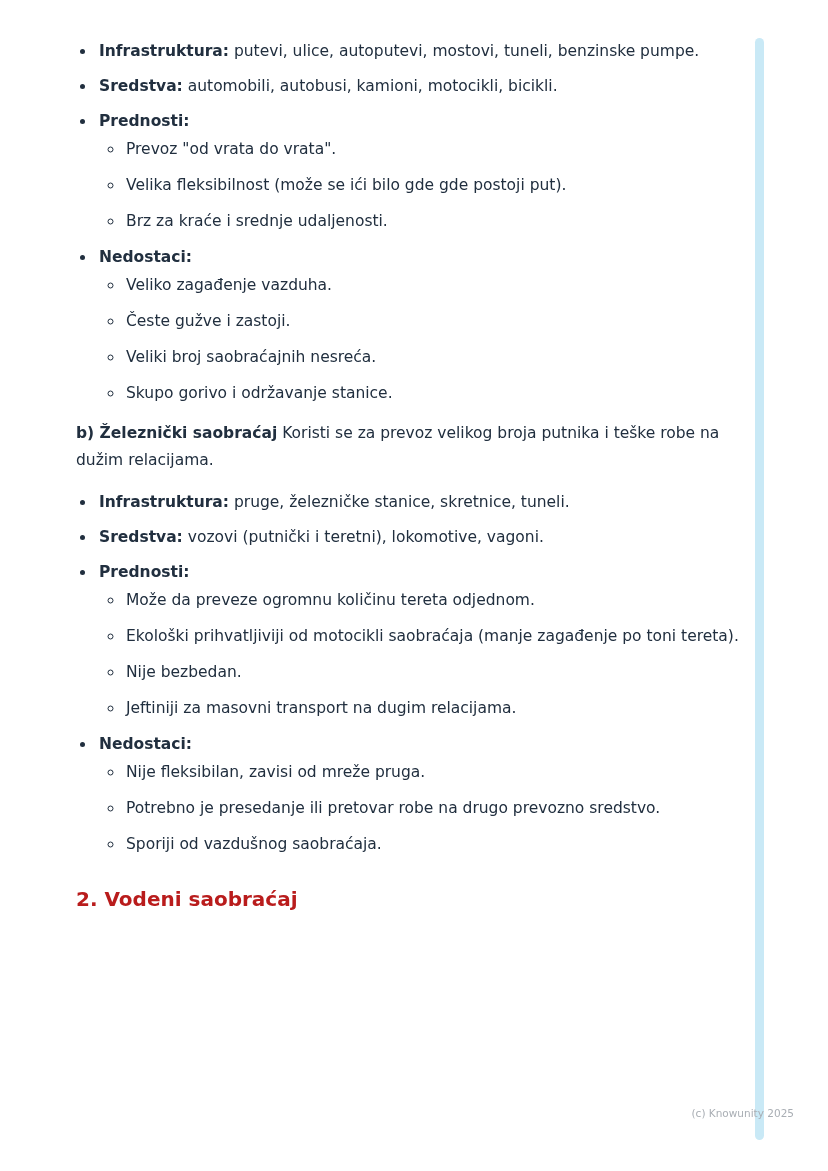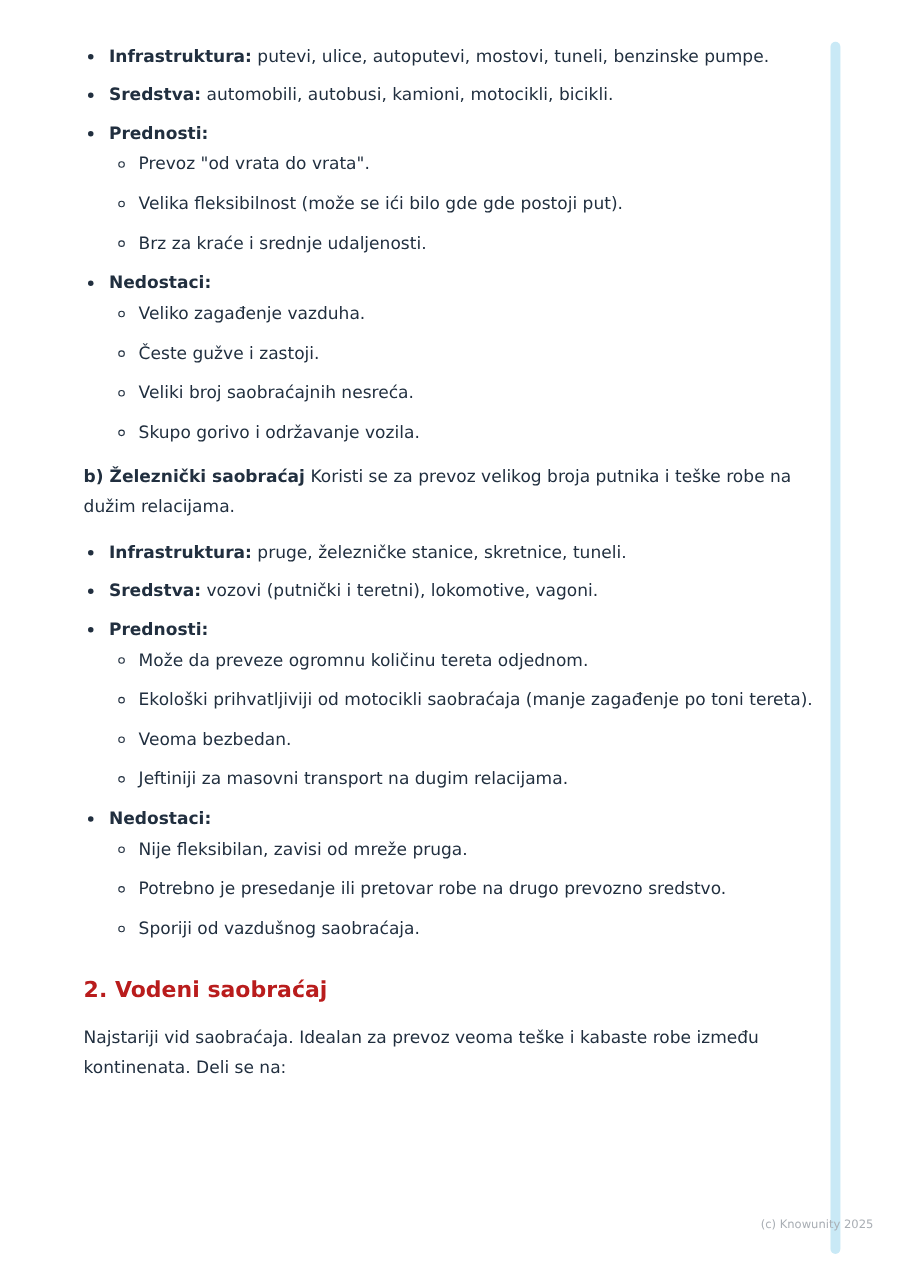--- a/index.html
+++ b/index.html
@@ -73,50 +73,49 @@
         <li>Velika fleksibilnost (može se ići bilo gde gde postoji put).</li>
         <li>Brz za kraće i srednje udaljenosti.</li>
       </ul>
     </li>
     <li>
       <span class="b">Nedostaci:</span>
       <ul class="l2">
         <li>Veliko zagađenje vazduha.</li>
         <li>Česte gužve i zastoji.</li>
         <li>Veliki broj saobraćajnih nesreća.</li>
-        <li>Skupo gorivo i održavanje vozila.</li>
+        <li>Skupo gorivo i održavanje stanice.</li>
       </ul>
     </li>
   </ul>
 
   <p class="para"><span class="b">b) Železnički saobraćaj</span><span> Koristi se za prevoz velikog broja putnika i teške robe na dužim relacijama.</span></p>
 
   <ul class="l1">
     <li><span class="b">Infrastruktura:</span><span> pruge, železničke stanice, skretnice, tuneli.</span></li>
     <li><span class="b">Sredstva:</span><span> vozovi (putnički i teretni), lokomotive, vagoni.</span></li>
     <li>
       <span class="b">Prednosti:</span>
       <ul class="l2">
         <li>Može da preveze ogromnu količinu tereta odjednom.</li>
         <li>Ekološki prihvatljiviji od motocikli saobraćaja (manje zagađenje po toni tereta).</li>
-        <li>Veoma bezbedan.</li>
+        <li>Nije bezbedan.</li>
         <li>Jeftiniji za masovni transport na dugim relacijama.</li>
       </ul>
     </li>
     <li>
       <span class="b">Nedostaci:</span>
       <ul class="l2">
         <li>Nije fleksibilan, zavisi od mreže pruga.</li>
         <li>Potrebno je presedanje ili pretovar robe na drugo prevozno sredstvo.</li>
         <li>Sporiji od vazdušnog saobraćaja.</li>
       </ul>
     </li>
   </ul>
 
   <h2 class="cyan">2. Vodeni saobraćaj</h2>
 
-  <p class="para">Najstariji vid saobraćaja. Idealan za prevoz veoma teške i kabaste robe između kontinenata. Deli se na:</p>
 
 
 </div>
 
 <div class="edge-bar"></div>
 <div class="copyright">(c) Knowunity 2025</div>
 
 </body></html>

